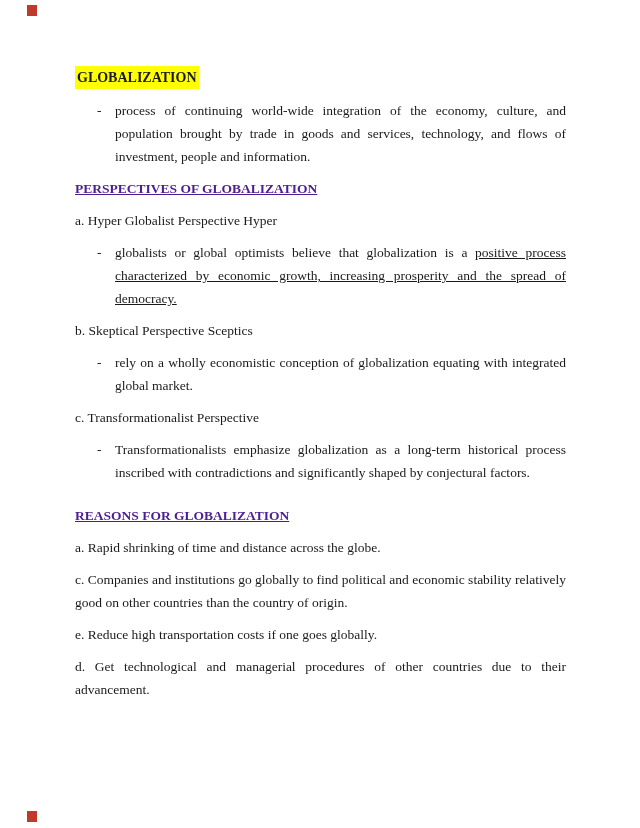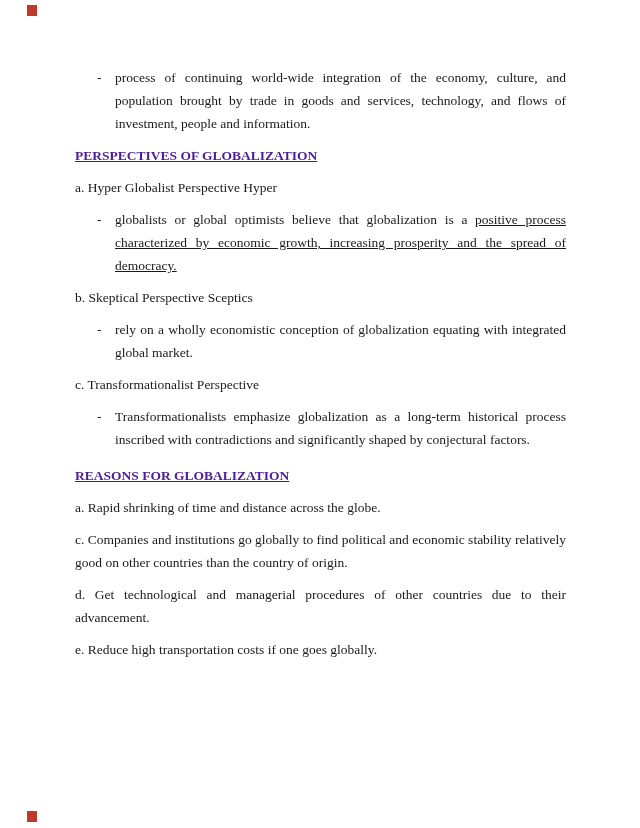--- a/index.html
+++ b/index.html
@@ -34,21 +34,21 @@
     font-weight: bold;
     font-size: 14px;
     padding: 0 2px;
   }
   .section-heading {
     color: #4c1d95;
     font-weight: bold;
     text-decoration: underline;
     margin-bottom: 9px;
   }
-  .section-heading.spaced { margin-top: 13px; }
+  .section-heading.spaced { margin-top: 20px; }
 
   .para { margin-bottom: 9px; text-align: justify; }
 
   .bullet {
     display: flex;
     padding-left: 22px;
     margin-bottom: 9px;
   }
   .bullet .marker {
     width: 18px;
@@ -62,20 +62,23 @@
   .u { text-decoration: underline; }
 </style>
 </head>
 <body>
 
 <div class="corner-mark top"></div>
 <div class="corner-mark bottom"></div>
 
 <div class="page">
 
+  <div class="title-wrap">
+    <span class="doc-title">GLOBALIZATION</span>
+  </div>
 
   <div class="bullet">
     <span class="marker">-</span>
     <div class="bullet-text">
       <span>process of continuing world-wide integration of the economy, culture, and population brought by trade in goods and services, technology, and flows of investment, people and information.</span>
     </div>
   </div>
 
   <div class="section-heading">PERSPECTIVES OF GLOBALIZATION</div>
 
@@ -106,18 +109,18 @@
     </div>
   </div>
 
   <div class="section-heading spaced">REASONS FOR GLOBALIZATION</div>
 
   <div class="para">a. Rapid shrinking of time and distance across the globe.</div>
 
 
   <div class="para">c. Companies and institutions go globally to find political and economic stability relatively good on other countries than the country of origin.</div>
 
+  <div class="para">e. Reduce high transportation costs if one goes globally.</div>
+
   <div class="para">d. Get technological and managerial procedures of other countries due to their advancement.</div>
-
-  <div class="para">e. Reduce high transportation costs if one goes globally.</div>
 
 
 </div>
 
 </body></html>

